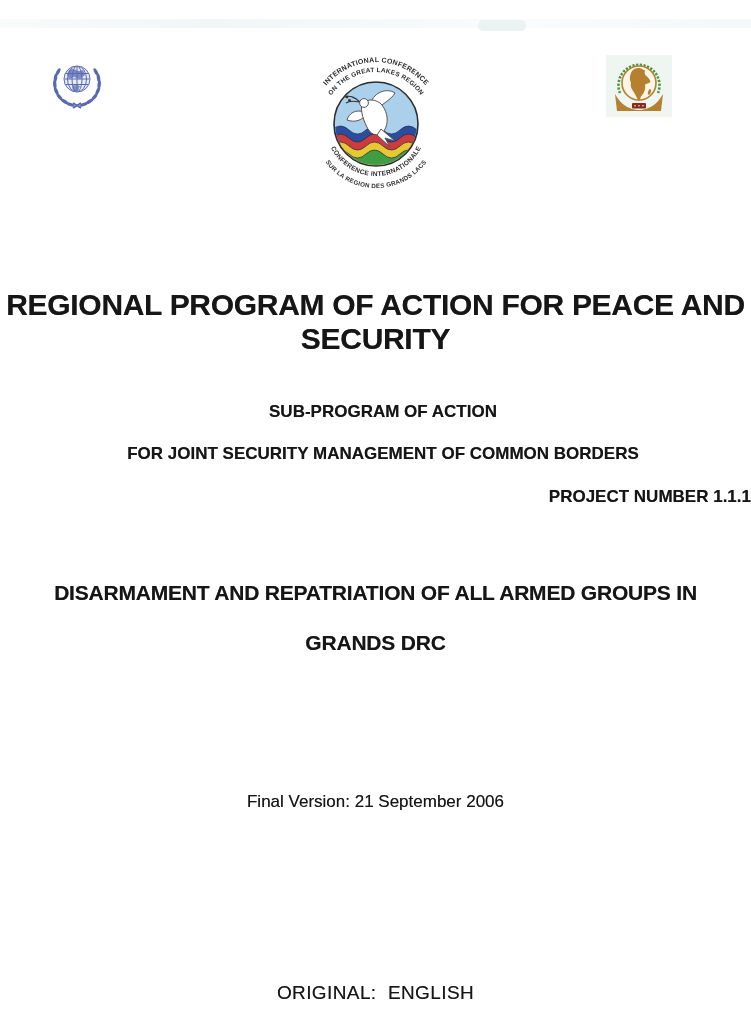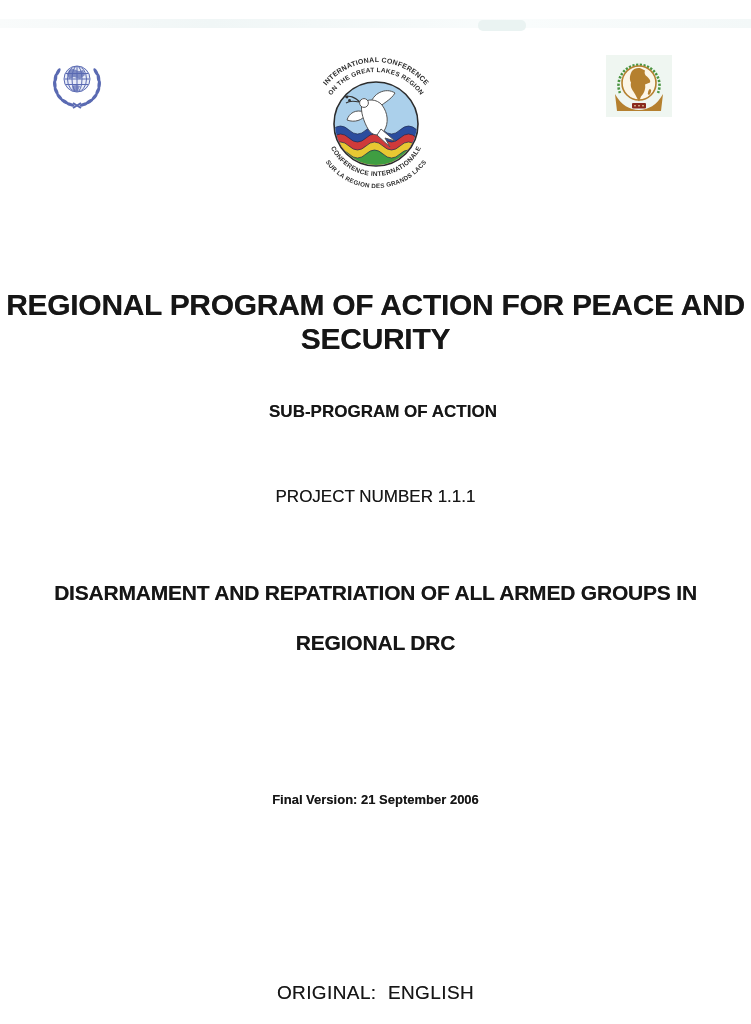--- a/index.html
+++ b/index.html
@@ -25,23 +25,23 @@
   .logo-icglr{left:298px;top:44px;width:158px;height:150px;}
   .logo-au{left:606px;top:55px;width:66px;height:62px;}
 
   .txt{
     position:absolute;left:0;right:0;text-align:center;
     white-space:pre-line;
     text-shadow:0 0 .5px rgba(0,0,0,.55);
   }
   .main-title{top:288px;font-weight:bold;font-size:30px;letter-spacing:-.3px;}
   .subprogram{top:401px;font-weight:bold;font-size:17px;line-height:21px;padding-left:15px;}
-  .project-number{top:487px;font-weight:normal;font-size:17px;}
+  .project-number{top:487px;font-weight:bold;font-size:17px;text-align:right;}
   .doc-title{top:580px;font-weight:bold;font-size:21px;line-height:25px;letter-spacing:-.2px;}
-  .version{top:792px;font-weight:bold;font-size:13px;}
+  .version{top:792px;font-weight:normal;font-size:17px;}
   .original{top:982px;font-weight:normal;font-size:19px;white-space:pre;letter-spacing:.4px;}
 
   .arc-text{font-family:"Liberation Sans",sans-serif;font-weight:bold;fill:#2e2e2e;letter-spacing:.25px;}
 </style>
 </head>
 <body>
 
 <div class="page">
 
   <div class="scan-band"></div>
@@ -146,24 +146,24 @@
       <ellipse cx="43.5" cy="37" rx="1.4" ry="3" transform="rotate(18 43.5 37)" fill="#b5802f"></ellipse>
       <path d="M9,39 C15,50 24,55 33,55 C42,55 51,50 57,39 L55,56 L11,56 Z" fill="#b5802f"></path>
       <rect x="26" y="48" width="14" height="5.5" rx="1" fill="#8a2a1e"></rect>
       <path d="M28,50.8 h2 m2,0 h2 m2,0 h2" stroke="#e8d9a8" stroke-width="1"></path>
     </svg>
   </div>
 
   <div class="txt main-title">REGIONAL PROGRAM OF ACTION FOR PEACE AND SECURITY</div>
 
   <div class="txt subprogram"><span>SUB-PROGRAM OF ACTION</span><br>
-    </div>
+    <span>FOR JOINT SECURITY MANAGEMENT OF COMMON BORDERS</span></div>
 
   <div class="txt project-number">PROJECT NUMBER 1.1.1</div>
 
   <div class="txt doc-title"><span>DISARMAMENT AND REPATRIATION OF ALL ARMED GROUPS IN</span><br>
-    <span>REGIONAL DRC</span></div>
+    <span>GRANDS DRC</span></div>
 
   <div class="txt version">Final Version: 21 September 2006</div>
 
   <div class="txt original">ORIGINAL:  ENGLISH</div>
 
 </div>
 
 </body></html>

